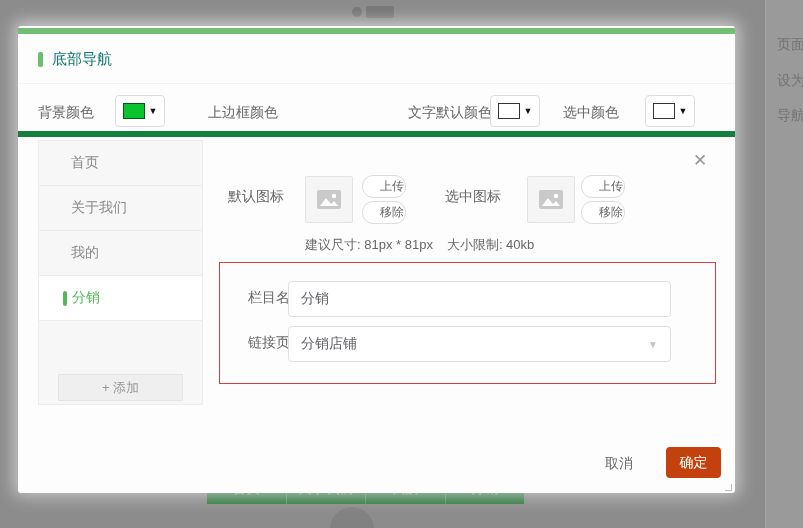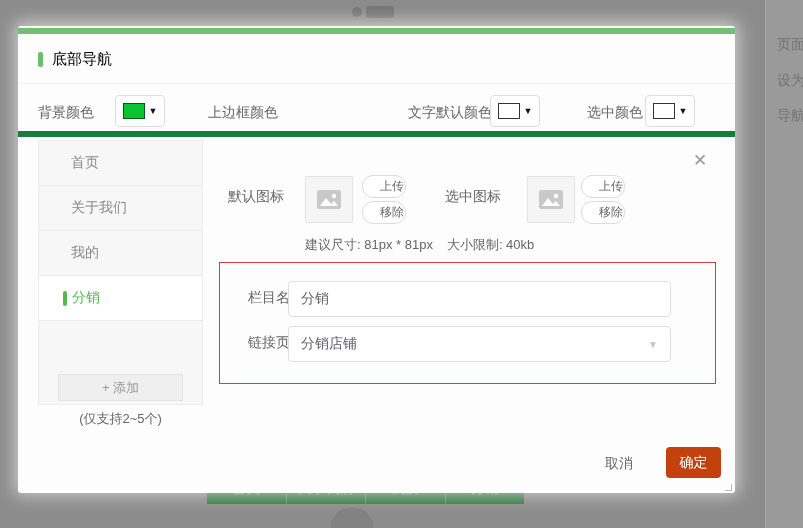--- a/index.html
+++ b/index.html
@@ -17,21 +17,21 @@
   .nav-bar { position:absolute; left:0; top:-17px; width:317px; height:30px; display:flex; background:#2e7b3e; }
   .nav-seg { flex:1; display:flex; align-items:center; justify-content:center; font-size:14px; color:#93b999; border-right:1px solid #5d9867; }
   .nav-seg:last-child { border-right:none; }
 
   
   .modal { position:absolute; left:18px; top:26px; width:717px; height:467px; background:#fdfdfd; border-radius:3px;
            box-shadow:0 0 16px 4px rgba(255,255,255,0.65), 0 3px 14px rgba(0,0,0,0.25); }
   .topbar { position:absolute; left:0; top:2px; width:100%; height:6px; background:#72bf74; }
   .mheader { position:absolute; left:0; top:8px; width:100%; height:50px; border-bottom:1px solid #f2f2f2; }
   .accent { position:absolute; left:20px; top:18px; width:5px; height:15px; border-radius:2px; background:#6abf6e; }
-  .mtitle { position:absolute; left:34px; top:16px; font-size:15px; color:#000000; }
+  .mtitle { position:absolute; left:34px; top:16px; font-size:15px; color:#0f766e; }
 
   
   .color-row { position:absolute; left:0; top:58px; width:100%; height:53px; border-bottom:6px solid #15803d; }
   .crow-label { position:absolute; top:20px; font-size:14px; color:#666; white-space:nowrap; }
   .swatch-ctl { position:absolute; top:11px; width:50px; height:32px; background:#fff; border:1px solid #ddd; border-radius:4px;
                 display:flex; align-items:center; justify-content:center; gap:4px; cursor:pointer; }
   .swatch { width:22px; height:16px; border:1px solid rgba(0,0,0,0.55); }
   .caret-black { font-size:9px; color:#111; line-height:1; }
   .btn-group { position:absolute; top:11px; display:flex; }
   .tog { width:53px; height:32px; background:#fff; font-size:14px; display:flex; align-items:center; justify-content:center; cursor:pointer; }
@@ -114,21 +114,21 @@
         <span class="caret-black">▼</span>
       </div>
       <div class="crow-label" style="left:190px;">上边框颜色</div>
       <div class="btn-group" style="left:256px;">
       </div>
       <div class="crow-label" style="left:390px;">文字默认颜色</div>
       <div class="swatch-ctl" style="left:472px;">
         <span class="swatch" style="border-color: rgb(51, 51, 51); background-color: rgb(255, 255, 255);"></span>
         <span class="caret-black">▼</span>
       </div>
-      <div class="crow-label" style="left:545px;margin-left:24px;">选中颜色</div>
+      <div class="crow-label" style="left:545px;">选中颜色</div>
       <div class="swatch-ctl" style="left:627px;">
         <span class="swatch" style="border-color: rgb(51, 51, 51); background-color: rgb(255, 255, 255);"></span>
         <span class="caret-black">▼</span>
       </div>
     </div>
 
     <div class="sidebar">
       <div class="tab">
           <span class="lbl">首页</span>
         </div>
@@ -137,21 +137,20 @@
         </div>
       <div class="tab">
           <span class="lbl">我的</span>
         </div>
       <div class="tab tab-sel">
         <span class="selbar"></span>
         <span class="lbl">分销</span>
       </div>
       <div class="add-btn">+ 添加</div>
     </div>
-    <div class="side-note">(仅支持2~5个)</div>
 
     <div class="close-x">✕</div>
 
     <div class="icon-label" style="left:210px;">默认图标</div>
     <div class="icon-box" style="left:287px;">
       <svg width="24" height="19" viewBox="0 0 24 19">
         <rect x="0" y="0" width="24" height="19" rx="2" fill="#c9c9c9"></rect>
         <circle cx="17" cy="6" r="2.2" fill="#fdfdfd"></circle>
         <path d="M3 16 L9 8 L14 14 L17 11 L21 16 Z" fill="#fdfdfd"></path>
       </svg>

